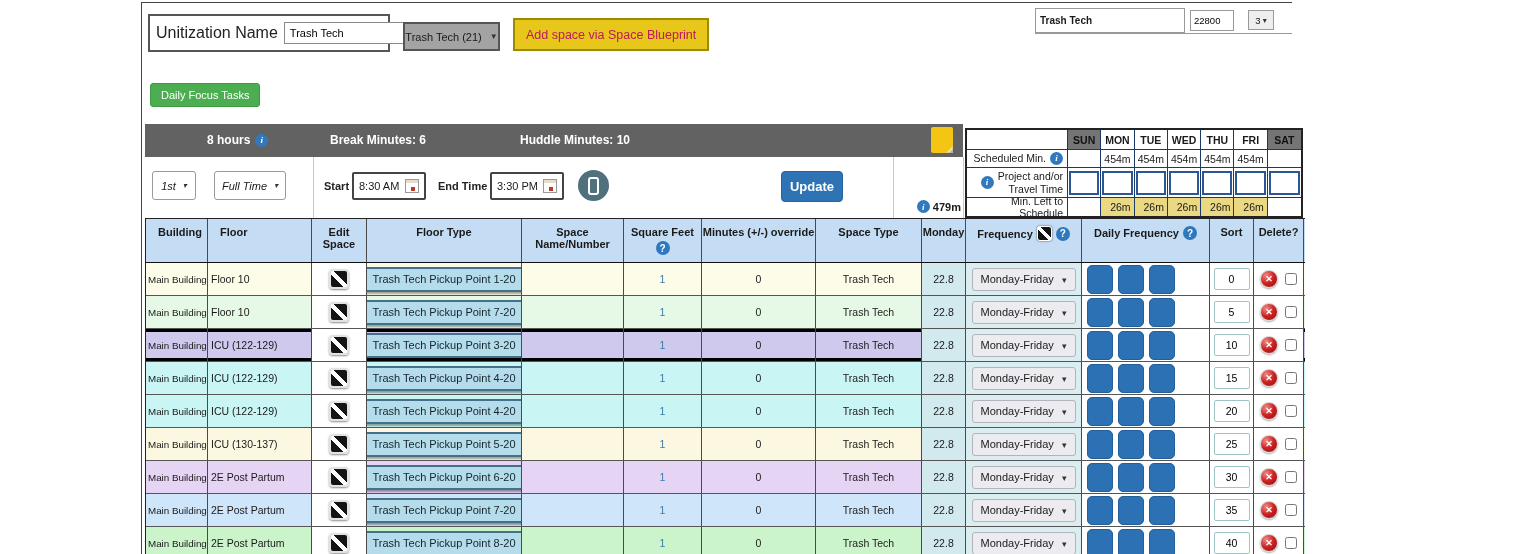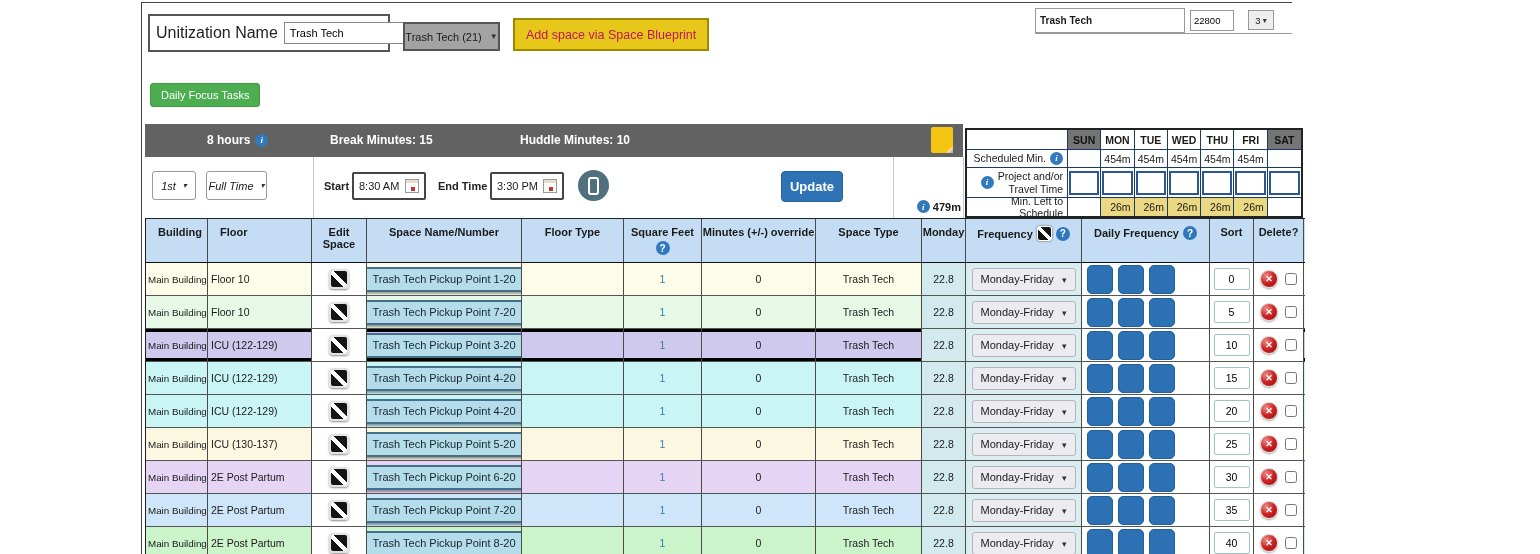--- a/index.html
+++ b/index.html
@@ -167,34 +167,34 @@
   </div>
   <div class="abs mini-rule"></div>
 
   <button class="abs green-btn">Daily Focus Tasks</button>
 
   <div class="abs gray-bar">
     <span class="bar-item" style="left:62px">
       <span>8 hours</span>
       <span class="info-icon"></span>
     </span>
-    <span class="bar-item" style="left:185px">Break Minutes: 15</span>
+    <span class="bar-item" style="left:185px">Break Minutes: 6</span>
     <span class="bar-item" style="left:375px">Huddle Minutes: 10</span>
     <span class="sticky-note"></span>
   </div>
 
   <div class="abs ctrl-sep" style="left:313px"></div>
   <div class="abs ctrl-sep" style="left:893px"></div>
   <div class="abs ctrl-sep" style="left:963px"></div>
 
   <div class="abs sel-box" style="left:152px;top:171px;width:44px">
     <span>1st</span>
     <span class="caret">▾</span>
   </div>
-  <div class="abs sel-box" style="left:206px;top:171px;width:61px">
+  <div class="abs sel-box" style="left:214px;top:171px;width:72px">
     <span>Full Time</span>
     <span class="caret">▾</span>
   </div>
   <span class="abs ctrl-label" style="left:324px;top:180px">Start</span>
   <div class="abs time-box" style="left:352px;top:172px;width:74px">
     <span>8:30 AM</span>
     <span class="cal-icon"></span>
   </div>
   <span class="abs ctrl-label" style="left:438px;top:180px">End Time</span>
   <div class="abs time-box" style="left:490px;top:172px;width:74px">
@@ -243,22 +243,22 @@
           <div class="proj-box"></div>
         </div></div>
       <div class="r-left" style="display: contents;"><div class="wt wt-label">Min. Left to Schedule</div><div class="wt wt-val"></div><div class="wt wt-val tan" style="background: rgb(234, 217, 130);">26m</div><div class="wt wt-val tan" style="background: rgb(234, 217, 130);">26m</div><div class="wt wt-val tan" style="background: rgb(234, 217, 130);">26m</div><div class="wt wt-val tan" style="background: rgb(234, 217, 130);">26m</div><div class="wt wt-val tan" style="background: rgb(234, 217, 130);">26m</div><div class="wt wt-val"></div></div>
     </div>
 
   <div class="abs main-table">
     <div class="thead">
       <div class="th left-al">Building</div>
       <div class="th left-al">Floor</div>
       <div class="th">Edit Space</div>
+      <div class="th">Floor Type</div>
       <div class="th">Space Name/Number</div>
-      <div class="th">Floor Type</div>
       <div class="th">
         <span>Square Feet</span>
         <span class="help-icon"></span>
       </div>
       <div class="th">Minutes (+/-) override</div>
       <div class="th">Space Type</div>
       <div class="th">Monday</div>
       <div class="th">
         <span class="th-inline">
           <span>Frequency</span>

